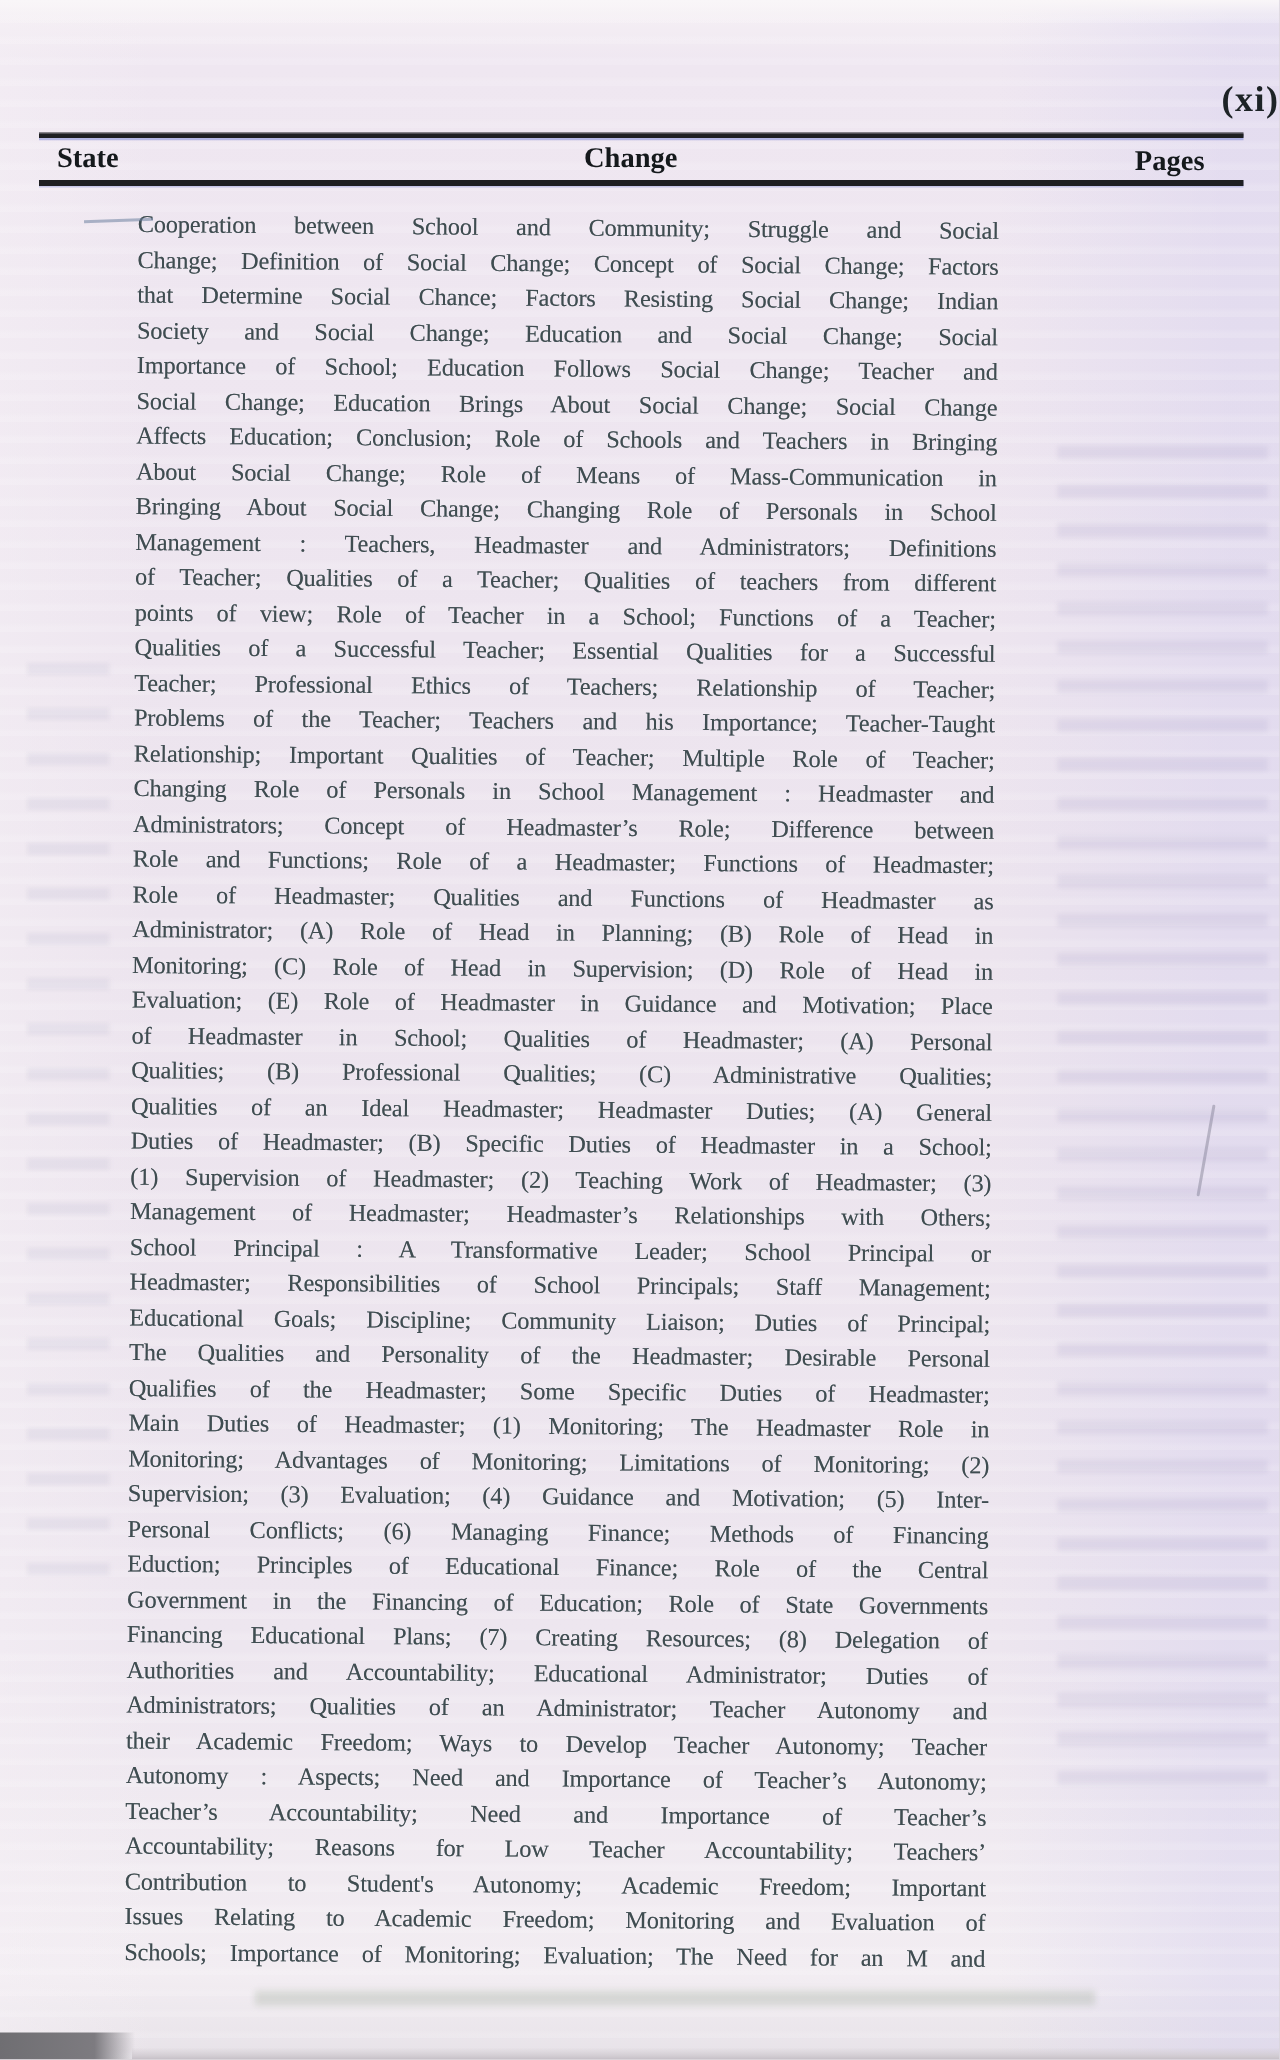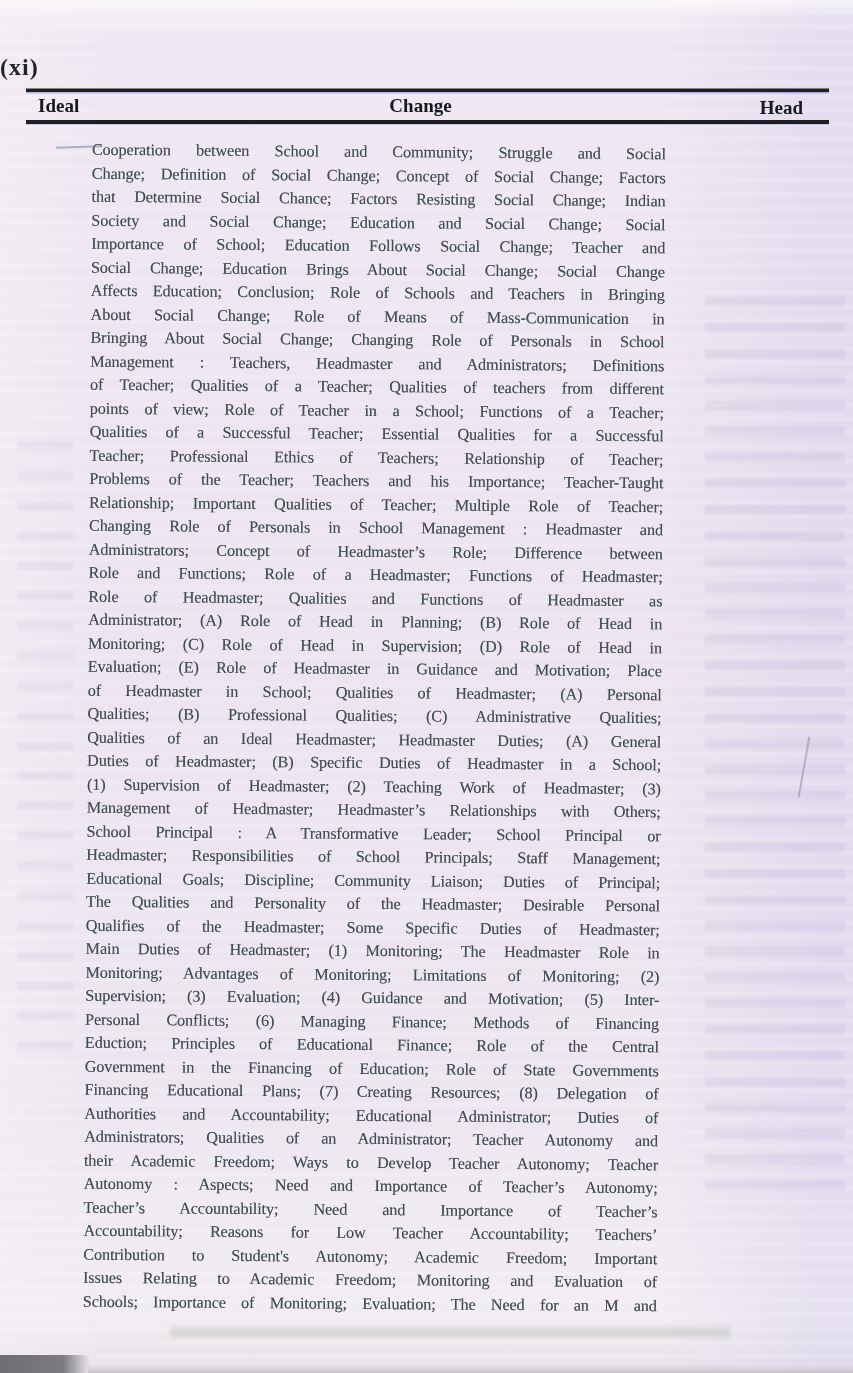--- a/index.html
+++ b/index.html
@@ -9,21 +9,21 @@
     overflow:hidden;
     font-family:"Liberation Serif","DejaVu Serif",serif;
     background:
       repeating-linear-gradient(0deg, rgba(255,255,255,0.14) 0px, rgba(255,255,255,0.14) 3px, rgba(0,0,0,0) 6px, rgba(0,0,0,0) 14px),
       linear-gradient(90deg, rgba(245,240,245,0.5) 0%, rgba(0,0,0,0) 12%, rgba(0,0,0,0) 78%, rgba(214,208,238,0.45) 96%),
       linear-gradient(180deg, #f6f1f5 0%, #efe7f1 3%, #ece4ee 45%, #ede6ef 80%, #f2edf2 96%, #e7e2e8 100%);
   }
   
   .page-number{
     position:absolute;top:54px;left:0;width:100%;
-    text-align:left;font-size:24px;font-weight:bold;color:#1d2326;
+    text-align:right;font-size:24px;font-weight:bold;color:#1d2326;
     letter-spacing:1px;
   }
   .rule{position:absolute;left:26px;right:24px;background:#1e1f22;}
   .rule-top{top:89px;height:3px;box-shadow:0 1.5px 0 rgba(70,90,200,0.35), 0 -1px 0 rgba(30,30,35,0.5);}
   .rule-bottom{top:120px;height:3.5px;box-shadow:0 1px 0 rgba(70,90,200,0.25);}
   .header-row{
     position:absolute;top:95px;left:38px;right:50px;height:24px;
     font-size:19px;font-weight:bold;color:#15191c;
   }
   .header-unit{position:absolute;left:0;top:0;}
@@ -86,23 +86,23 @@
 
 <div class="scan">
 
   <div class="top-streak"></div>
 
   <div class="page-number">(xi)</div>
 
   <div class="rule rule-top"></div>
 
   <div class="header-row">
-    <span class="header-unit">Ideal</span>
+    <span class="header-unit">State</span>
     <span class="header-details">Change</span>
-    <span class="header-pages">Head</span>
+    <span class="header-pages">Pages</span>
   </div>
 
   <div class="rule rule-bottom"></div>
 
   <div class="content">
       <div class="line">Cooperation between School and Community; Struggle and Social</div>
       <div class="line">Change; Definition of Social Change; Concept of Social Change; Factors</div>
       <div class="line">that Determine Social Chance; Factors Resisting Social Change; Indian</div>
       <div class="line">Society and Social Change; Education and Social Change; Social</div>
       <div class="line">Importance of School; Education Follows Social Change; Teacher and</div>

